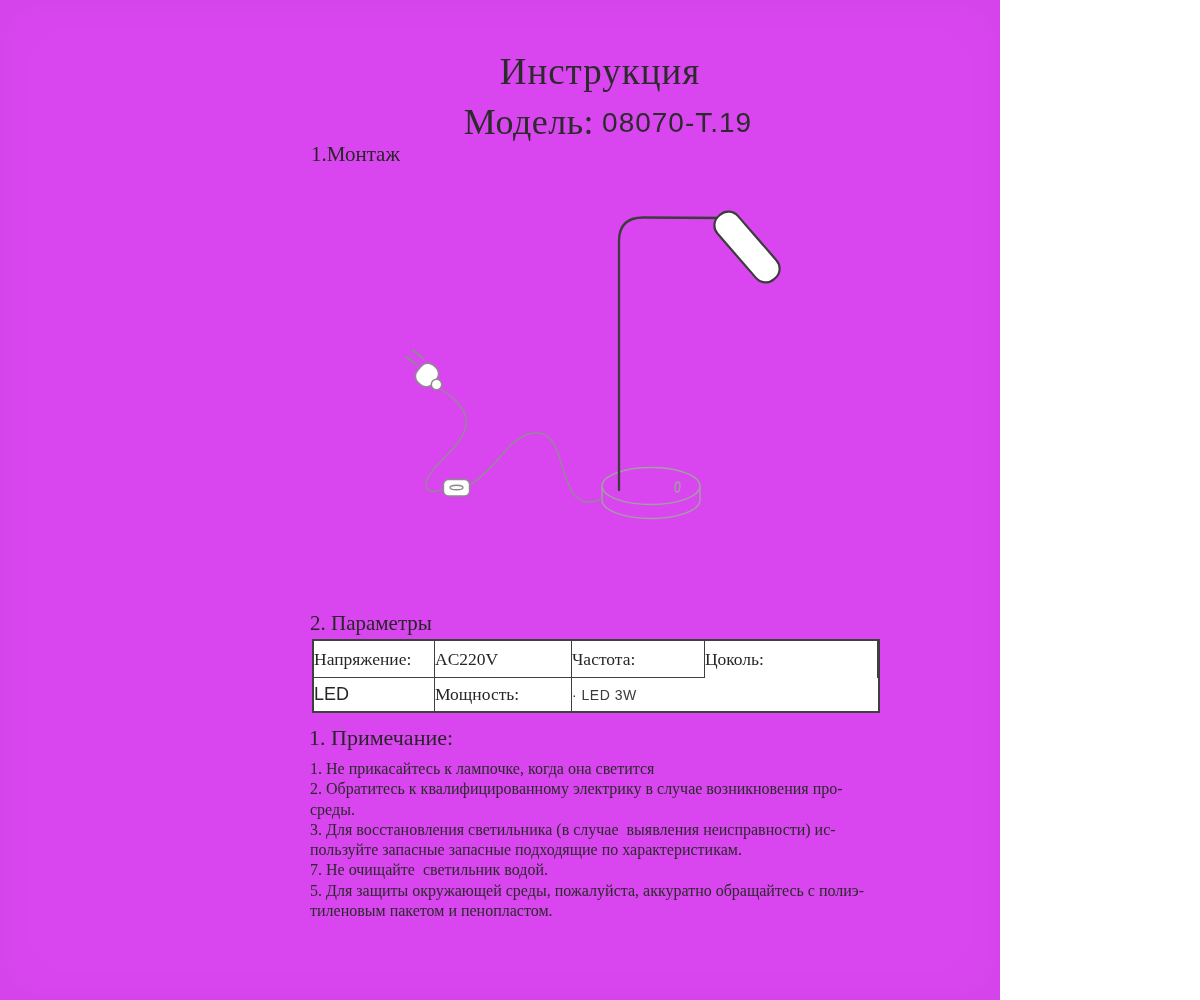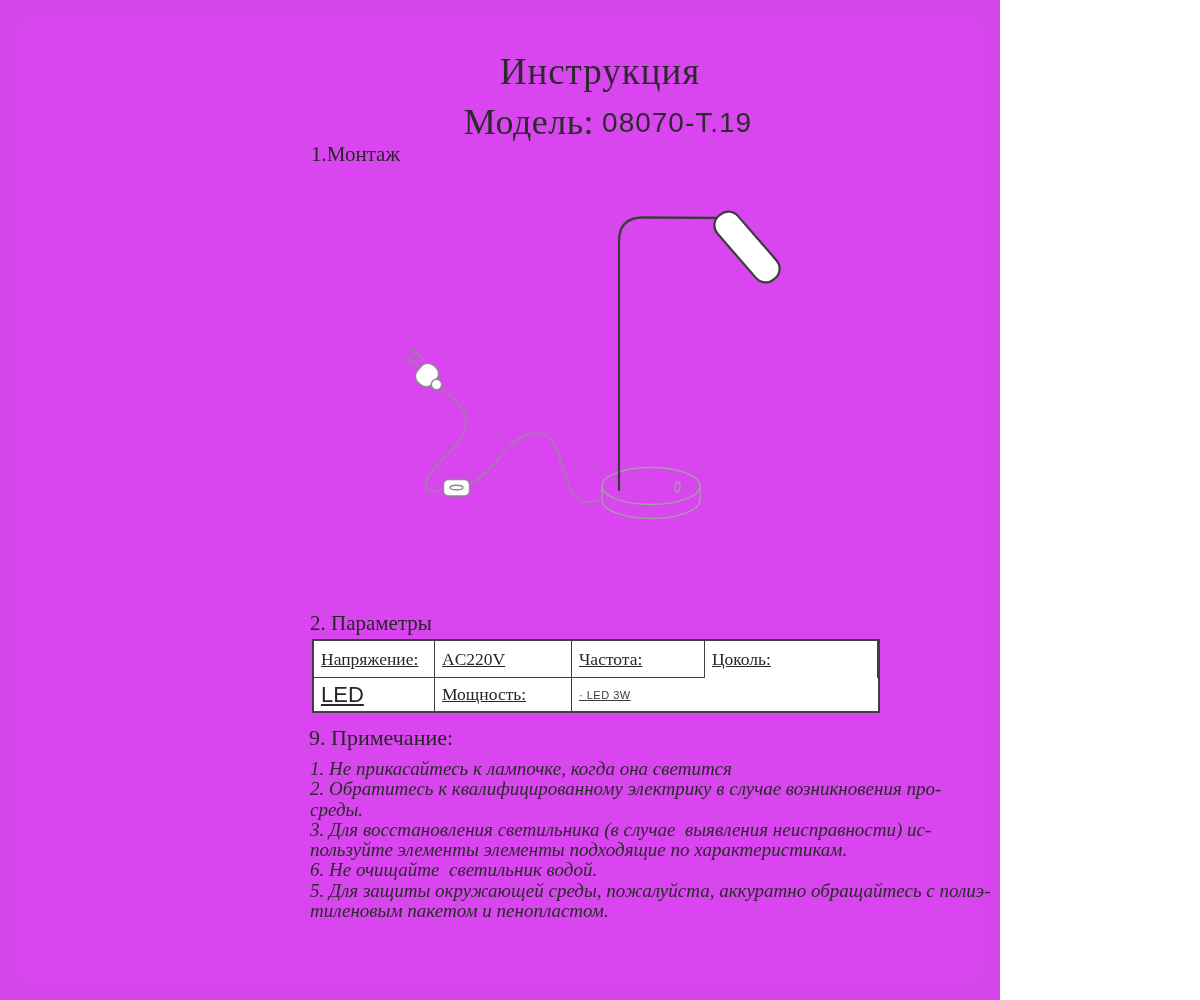--- a/index.html
+++ b/index.html
@@ -52,38 +52,36 @@
     display:grid;
     grid-template-columns:121px 137px 133px 173px;
     grid-template-rows:37px 33px;
     border:2px solid #3f3f3f;
     background:#fff;
   }
   #ptable .cell {
     border-right:1.5px solid #3f3f3f;
     border-bottom:1.5px solid #3f3f3f;
     display:flex; align-items:center;
-    padding-left:7px;
     font-size:17.5px;
     color:#262626;
-    white-space:nowrap; overflow:hidden;text-decoration:underline;
+    white-space:nowrap; overflow:hidden;
   }
   #ptable .cell.last-col { border-right:none; }
   #ptable .cell.last-row { border-bottom:none; }
-  #ptable .cell.sans { font-family:"Liberation Sans", sans-serif; font-size:22px; }
-  #ptable .cell.sans-small { font-family:"Liberation Sans", sans-serif; font-size:11px; letter-spacing:0.5px; color:#3a3a3a; }
+  #ptable .cell.sans { font-family:"Liberation Sans", sans-serif; font-size:18px; }
+  #ptable .cell.sans-small { font-family:"Liberation Sans", sans-serif; font-size:14px; letter-spacing:0.5px; color:#3a3a3a; }
 
   
   #notes { left:310px; top:759px; }
   .note-line {
-    font-size:19px;
+    font-size:16px;
     line-height:20.3px;
     white-space:pre;
     color:#2a2a2a;
-    font-style:italic;
   }
 </style>
 </head>
 <body>
 
 <div id="page">
 
   <div class="abs" id="doc-title">Инструкция</div>
 
   <div class="abs" id="model-line">
@@ -127,26 +125,26 @@
   <div class="abs" id="ptable">
     <div class="cell">Напряжение:</div>
     <div class="cell">AC220V</div>
     <div class="cell">Частота:</div>
     <div class="cell last-row">Цоколь:</div>
     <div class="cell last-row sans">LED</div>
     <div class="cell last-row">Мощность:</div>
     <div class="cell last-row last-col sans-small">· LED 3W</div>
   </div>
 
-  <div class="abs sec-heading" id="sec3">9. Примечание:</div>
+  <div class="abs sec-heading" id="sec3">1. Примечание:</div>
 
   <div class="abs" id="notes">
     <div class="note-line">1. Не прикасайтесь к лампочке, когда она светится</div>
     <div class="note-line">2. Обратитесь к квалифицированному электрику в случае возникновения про-</div>
     <div class="note-line">среды.</div>
     <div class="note-line">3. Для восстановления светильника (в случае  выявления неисправности) ис-</div>
-    <div class="note-line">пользуйте элементы элементы подходящие по характеристикам.</div>
-    <div class="note-line">6. Не очищайте  светильник водой.</div>
+    <div class="note-line">пользуйте запасные запасные подходящие по характеристикам.</div>
+    <div class="note-line">7. Не очищайте  светильник водой.</div>
     <div class="note-line">5. Для защиты окружающей среды, пожалуйста, аккуратно обращайтесь с полиэ-</div>
     <div class="note-line">тиленовым пакетом и пенопластом.</div>
   </div>
 
 </div>
 
 </body></html>

